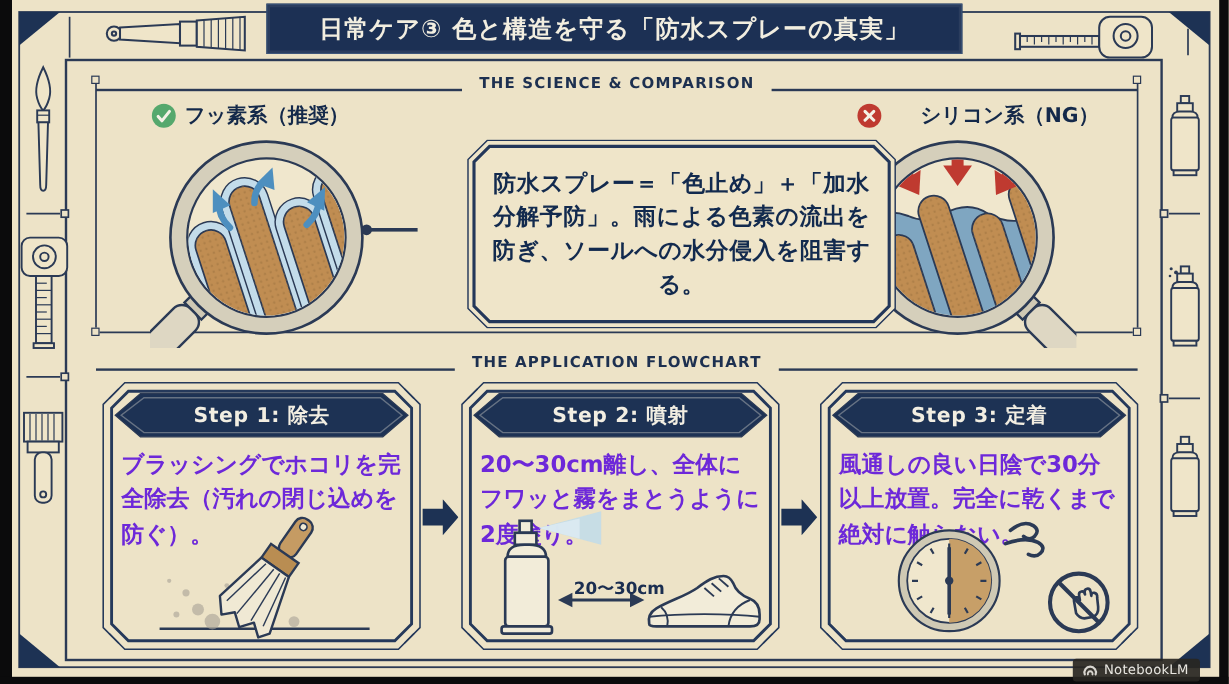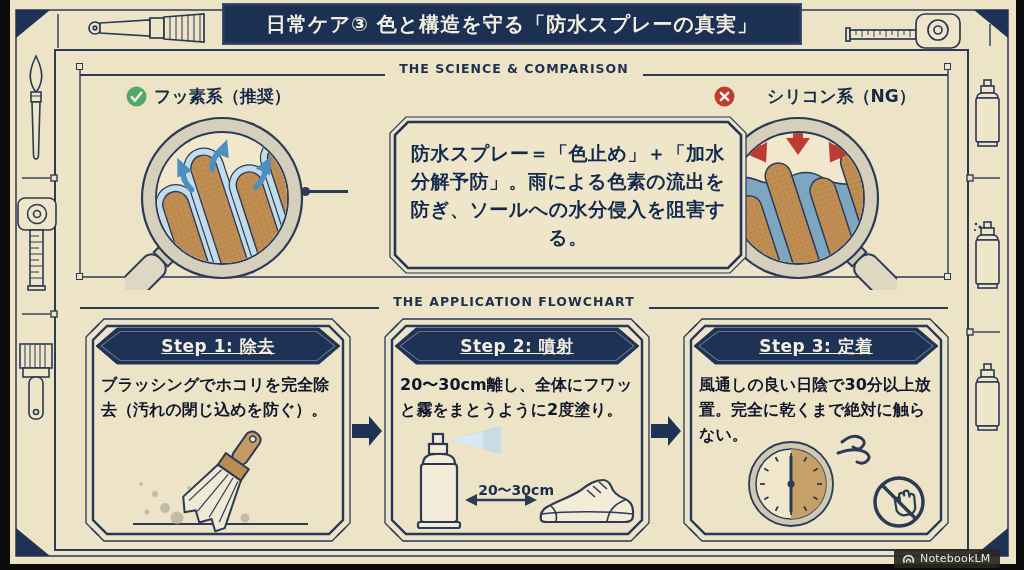--- a/index.html
+++ b/index.html
@@ -50,25 +50,25 @@
 
   .connector-line{position:absolute;height:2.5px;background:#2B3A55;}
   .connector-dot{position:absolute;width:9px;height:9px;border-radius:50%;background:#2B3A55;}
 
   
   .card{position:absolute;top:318px;width:266px;height:224px;}
   .card .frame{position:absolute;left:0;top:0;}
   .card .head{position:absolute;left:10px;top:9px;width:246px;height:38px;}
   .card .head .ht{
     position:absolute;inset:0;display:flex;align-items:center;justify-content:center;
-    color:#F2EEE2;font-size:17px;font-weight:bold;letter-spacing:.5px;white-space:nowrap;text-decoration:underline;
+    color:#F2EEE2;font-size:17px;font-weight:bold;letter-spacing:.5px;white-space:nowrap;
   }
   .card .body-text{
     position:absolute;left:16px;right:14px;top:55px;
-    font-size:16px;font-weight:bold;line-height:1.55;color:#0f172a;text-align:left;
+    font-size:19px;font-weight:bold;line-height:1.55;color:#6d28d9;text-align:left;
   }
   .card .illo{position:absolute;bottom:6px;left:50%;transform:translateX(-50%);}
   .dist-label{
     position:absolute;left:60px;top:164px;width:110px;text-align:right;
     font-size:14px;font-weight:bold;color:#1B2E50;
   }
 
   .flow-arrow{position:absolute;top:416px;}
 
   

